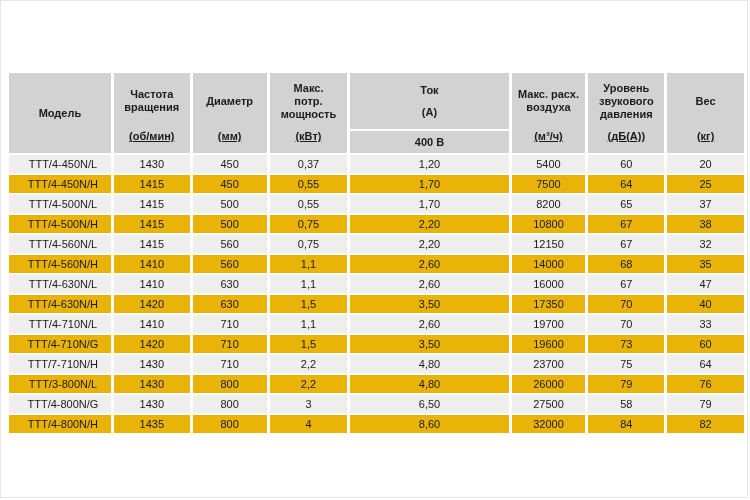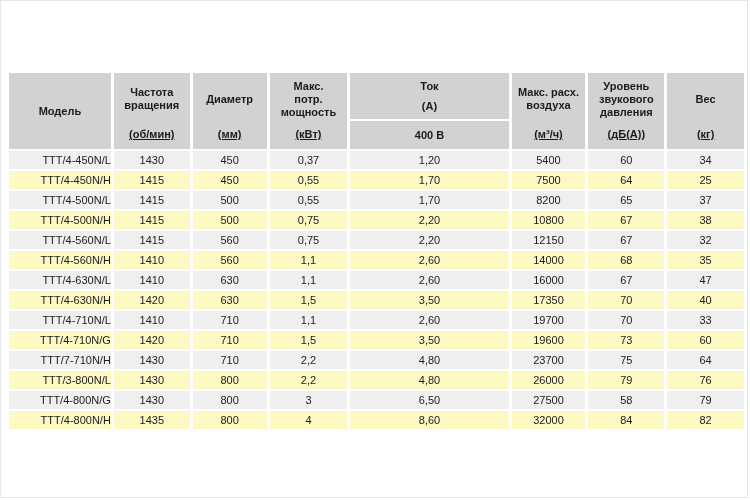--- a/index.html
+++ b/index.html
@@ -34,46 +34,46 @@
     vertical-align: middle;
   }
   .hcell {
     display: flex;
     flex-direction: column;
     align-items: center;
     box-sizing: border-box;
   }
   .hcell.full   { height: 70px; justify-content: center; }
   .hcell.split  { height: 70px; justify-content: flex-start; }
-  .hcell.tokcell{ height: 46px; justify-content: space-evenly; }
+  .hcell.tokcell{ height: 56px; justify-content: space-evenly; }
   .htitle {
     height: 46px;
     display: flex; align-items: center; justify-content: center;
     text-align: center;
     white-space: pre-line;
     line-height: 13px;
   }
   .hunit {
     height: 24px;
     display: flex; align-items: center; justify-content: center; text-decoration: underline;
   }
   th.tok400 {
-    height: 28px;
+    height: 22px;
     text-align: center;
   }
   td {
     height: 18px;
     line-height: 18px;
     background: #efefef;
     text-align: center;
     white-space: nowrap;
   }
-  tr.even td { background: #fef9c3; }
+  tr.even td { background: #eab308; }
   td.model {
-    text-align: right;
+    text-align: center;
     padding-left: 6px;
   }
 </style>
 </head>
 <body>
 
 <div class="page">
   <table class="spec-table">
     <colgroup>
       <col style="width:102px">
@@ -147,21 +147,21 @@
     </thead>
     <tbody>
         <tr>
           <td class="model">TTT/4-450N/L</td>
           <td>1430</td>
           <td>450</td>
           <td>0,37</td>
           <td>1,20</td>
           <td>5400</td>
           <td>60</td>
-          <td>34</td>
+          <td>20</td>
         </tr>
         <tr class="even">
           <td class="model">TTT/4-450N/H</td>
           <td>1415</td>
           <td>450</td>
           <td>0,55</td>
           <td>1,70</td>
           <td>7500</td>
           <td>64</td>
           <td>25</td>

